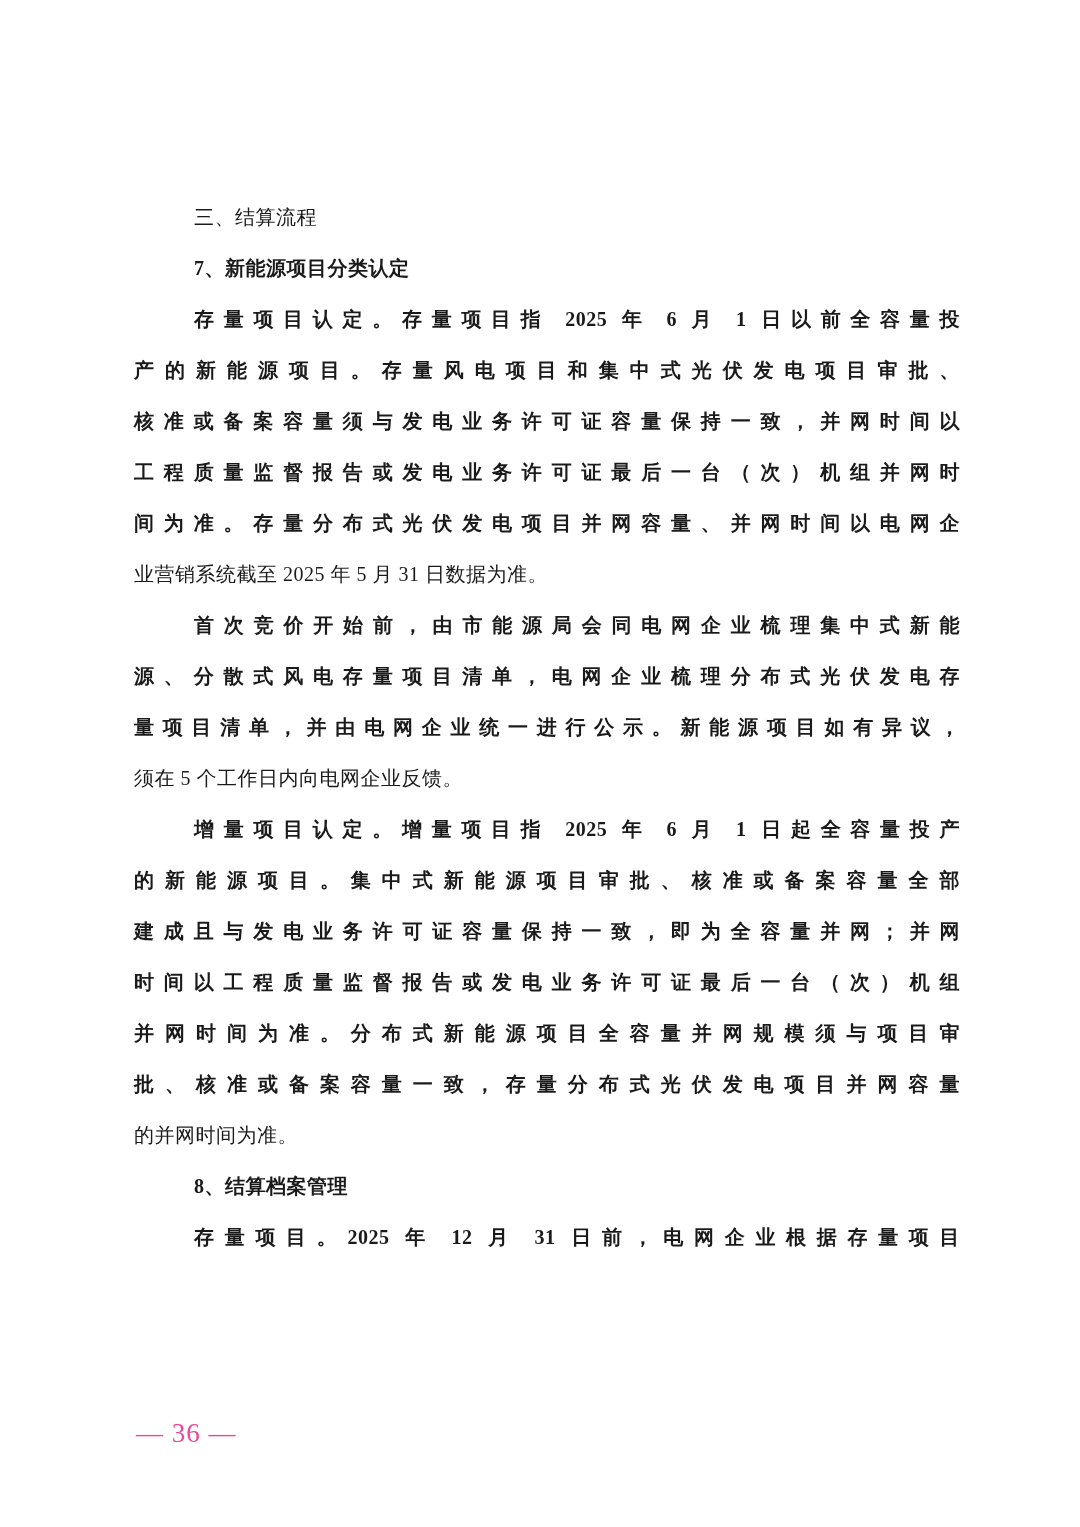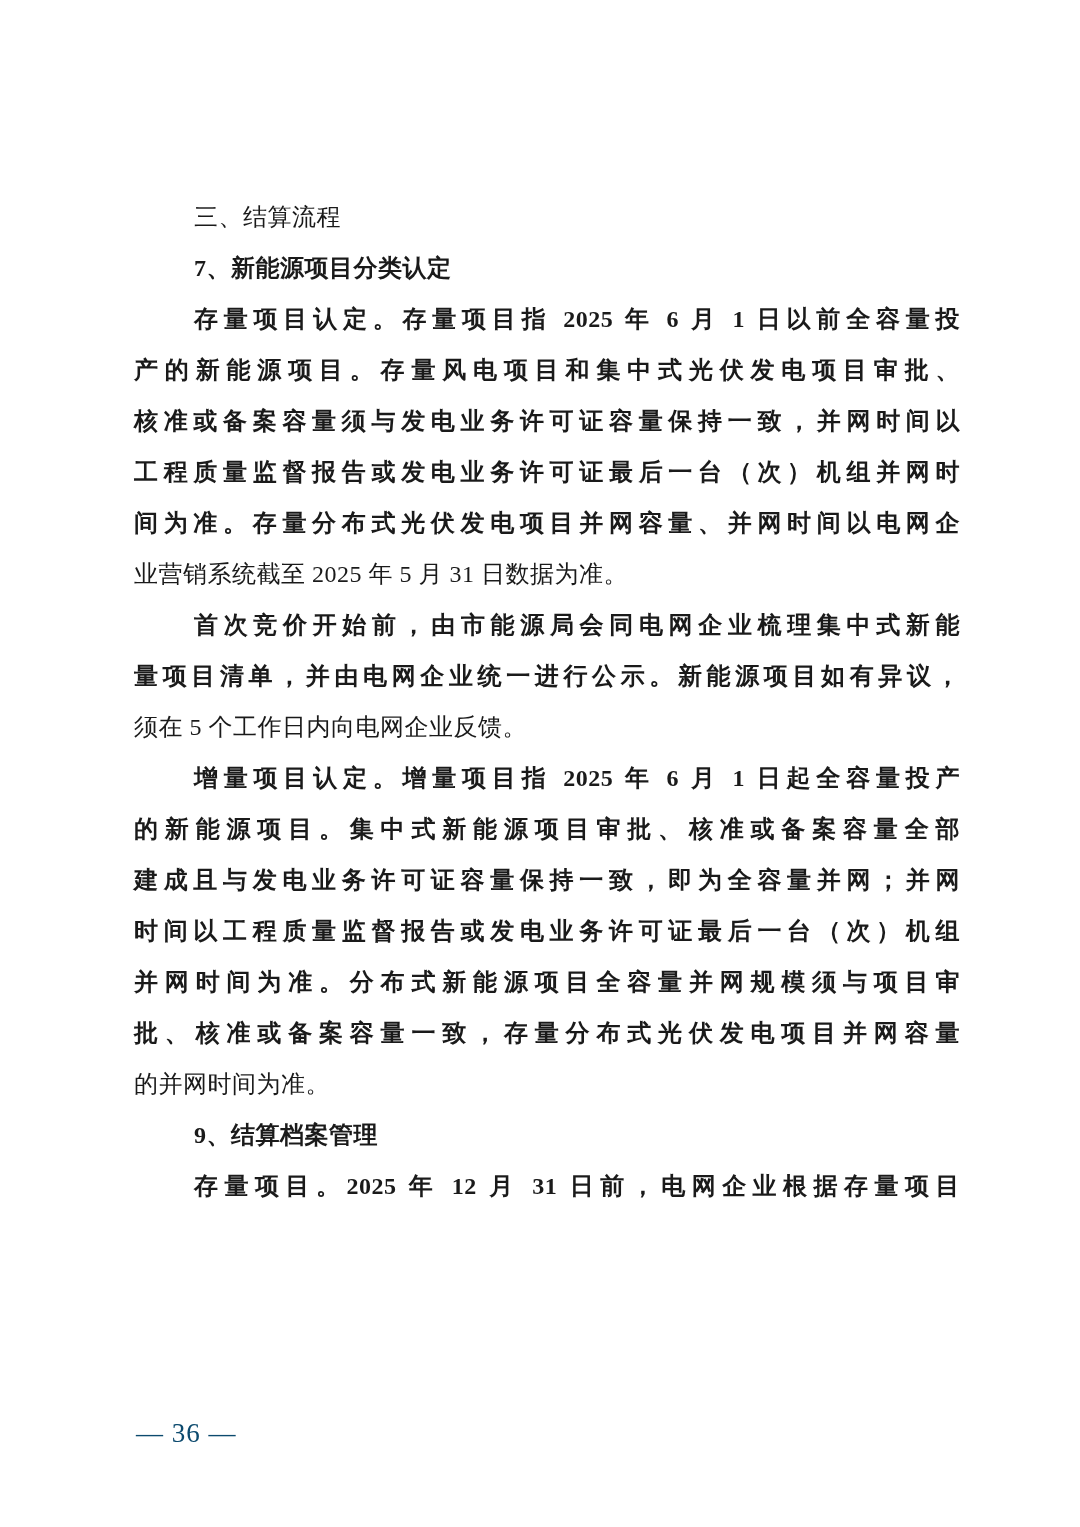--- a/index.html
+++ b/index.html
@@ -18,67 +18,68 @@
   }
   .text-block {
     position: absolute;
     left: 134px;
     top: 192px;
     width: 826px;
   }
   .line {
     height: 51px;
     line-height: 51px;
-    font-size: 24px;
+    font-size: 20px;
     letter-spacing: 0.5px;
   }
   .line.indent {
     padding-left: 60px;
   }
   .line.justify {
     text-align: justify;
     text-align-last: justify;
     font-weight: bold;
   }
   .line.bold {
     font-weight: bold;
   }
   .page-footer {
     position: absolute;
     left: 136px;
     top: 1410px;
     height: 46px;
     line-height: 46px;
     font-size: 27px;
-    color: #0c4a6e;
+    color: #ec4899;
     letter-spacing: 1px;
   }
 </style>
 </head>
 <body>
 
 <div class="page" style="background: rgb(255, 255, 255); color: rgb(26, 26, 26);">
   <main class="text-block">
       <div class="line indent">三、结算流程</div>
       <div class="line indent bold">7、新能源项目分类认定</div>
       <div class="line indent justify">存量项目认定。存量项目指 2025 年 6 月 1 日以前全容量投</div>
       <div class="line justify">产的新能源项目。存量风电项目和集中式光伏发电项目审批、</div>
       <div class="line justify">核准或备案容量须与发电业务许可证容量保持一致，并网时间以</div>
       <div class="line justify">工程质量监督报告或发电业务许可证最后一台（次）机组并网时</div>
       <div class="line justify">间为准。存量分布式光伏发电项目并网容量、并网时间以电网企</div>
       <div class="line">业营销系统截至 2025 年 5 月 31 日数据为准。</div>
       <div class="line indent justify">首次竞价开始前，由市能源局会同电网企业梳理集中式新能</div>
+      <div class="line justify">源、分散式风电存量项目清单，电网企业梳理分布式光伏发电存</div>
       <div class="line justify">量项目清单，并由电网企业统一进行公示。新能源项目如有异议，</div>
       <div class="line">须在 5 个工作日内向电网企业反馈。</div>
       <div class="line indent justify">增量项目认定。增量项目指 2025 年 6 月 1 日起全容量投产</div>
       <div class="line justify">的新能源项目。集中式新能源项目审批、核准或备案容量全部</div>
       <div class="line justify">建成且与发电业务许可证容量保持一致，即为全容量并网；并网</div>
       <div class="line justify">时间以工程质量监督报告或发电业务许可证最后一台（次）机组</div>
       <div class="line justify">并网时间为准。分布式新能源项目全容量并网规模须与项目审</div>
       <div class="line justify">批、核准或备案容量一致，存量分布式光伏发电项目并网容量</div>
       <div class="line">的并网时间为准。</div>
-      <div class="line indent bold">9、结算档案管理</div>
+      <div class="line indent bold">8、结算档案管理</div>
       <div class="line indent justify">存量项目。2025 年 12 月 31 日前，电网企业根据存量项目</div>
     </main>
   <footer class="page-footer">
     <span>— 36 —</span>
   </footer>
 </div>
 
 </body></html>

